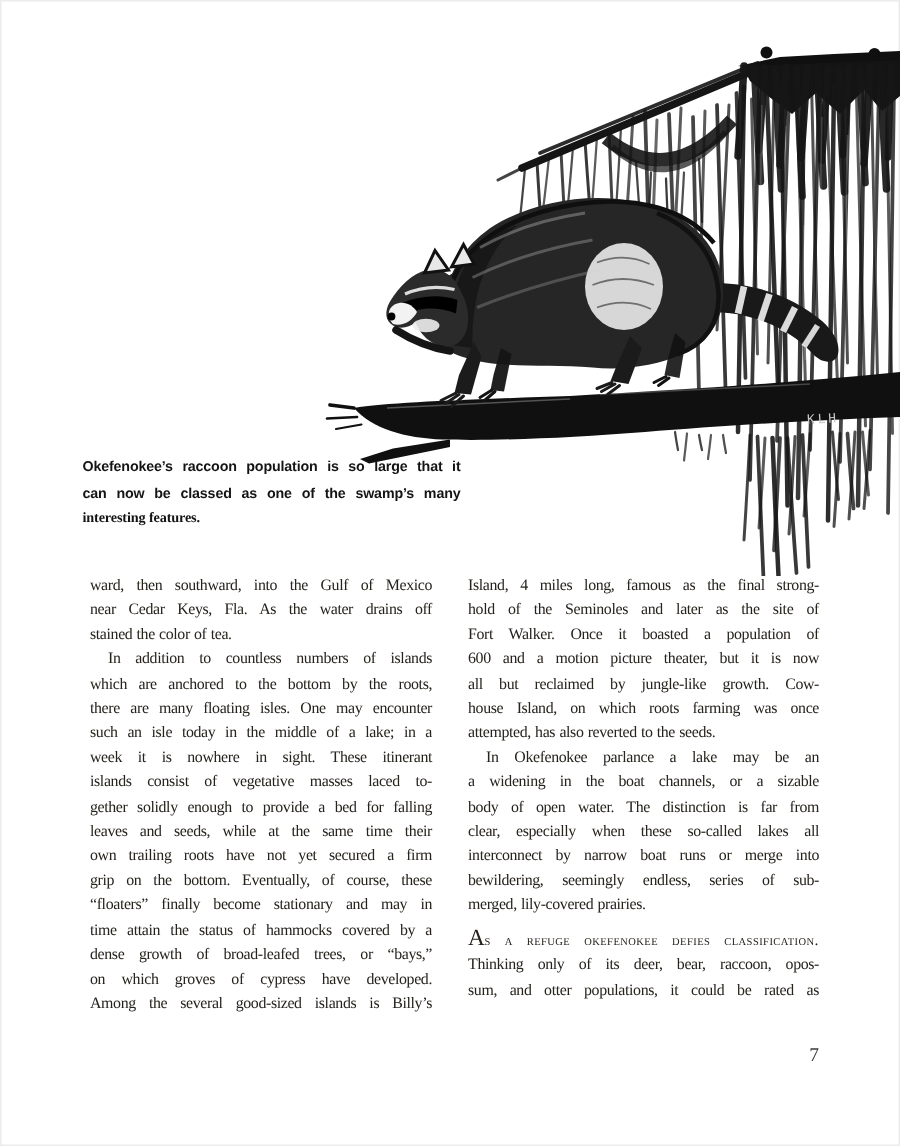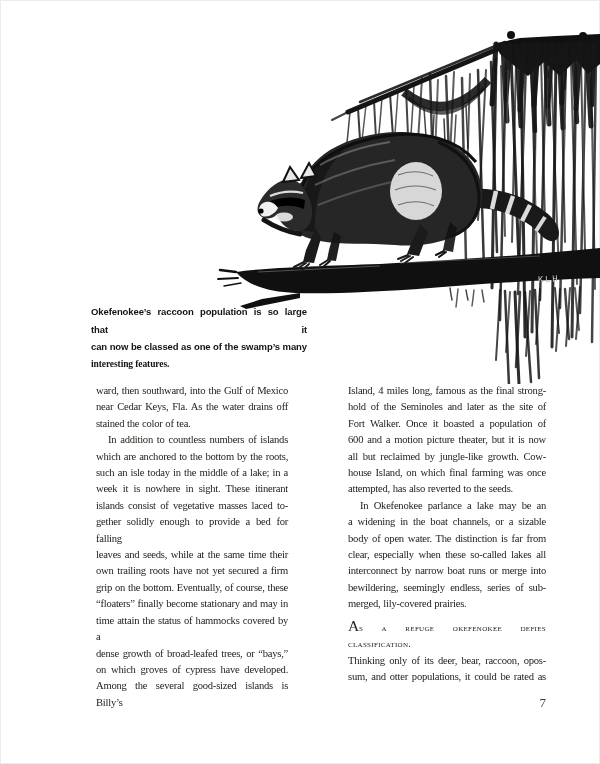--- a/index.html
+++ b/index.html
@@ -11,21 +11,21 @@
   .illustration{position:absolute;left:0;top:0;width:600px;height:384px;}
   .caption{
     position:absolute;left:55px;top:303px;width:252px;
     font-family:"Liberation Sans","DejaVu Sans",sans-serif;
     font-weight:bold;font-size:9.5px;line-height:17.5px;letter-spacing:-0.1px;color:#141414;
   }
   .columns{position:absolute;left:60px;top:383px;width:486px;display:flex;gap:24px;}
   .col{font-size:10.6px;line-height:16.4px;letter-spacing:-0.25px;word-spacing:0.4px;}
   .col-left{width:230px;}
   .col-right{width:236px;}
-  .line{text-align:justify;text-align-last:justify;text-justify:inter-word;margin-left:36px;}
+  .line{text-align:justify;text-align-last:justify;text-justify:inter-word;}
   .line.last{text-align-last:left;font-family:Liberation Serif, serif;}
   .line.indent{text-indent:12px;}
   .para.section{margin-top:7px;}
   .initial{font-size:15.5px;line-height:0;}
   .sc{font-variant:small-caps;letter-spacing:0.3px;}
   .page-number{
     position:absolute;left:60px;top:695px;width:486px;text-align:right;
     font-size:13px;color:#3a3a3a;
   }
 </style>
@@ -213,20 +213,21 @@
   <div class="columns">
     <div class="col col-left" id="col-left">
         <div class="para">
           <div class="line">ward, then southward, into the Gulf of Mexico</div>
           <div class="line">near Cedar Keys, Fla. As the water drains off</div>
           <div class="line last">stained the color of tea.</div>
         </div>
         <div class="para">
           <div class="line indent">In addition to countless numbers of islands</div>
           <div class="line">which are anchored to the bottom by the roots,</div>
+          <div class="line">there are many floating isles. One may encounter</div>
           <div class="line">such an isle today in the middle of a lake; in a</div>
           <div class="line">week it is nowhere in sight. These itinerant</div>
           <div class="line">islands consist of vegetative masses laced to-</div>
           <div class="line">gether solidly enough to provide a bed for falling</div>
           <div class="line">leaves and seeds, while at the same time their</div>
           <div class="line">own trailing roots have not yet secured a firm</div>
           <div class="line">grip on the bottom. Eventually, of course, these</div>
           <div class="line">“floaters” finally become stationary and may in</div>
           <div class="line">time attain the status of hammocks covered by a</div>
           <div class="line">dense growth of broad-leafed trees, or “bays,”</div>
@@ -234,21 +235,21 @@
           <div class="line">Among the several good-sized islands is Billy’s</div>
         </div>
       </div>
     <div class="col col-right" id="col-right">
         <div class="para">
           <div class="line">Island, 4 miles long, famous as the final strong-</div>
           <div class="line">hold of the Seminoles and later as the site of</div>
           <div class="line">Fort Walker. Once it boasted a population of</div>
           <div class="line">600 and a motion picture theater, but it is now</div>
           <div class="line">all but reclaimed by jungle-like growth. Cow-</div>
-          <div class="line">house Island, on which final farming was once</div>
+          <div class="line">house Island, on which roots farming was once</div>
           <div class="line last">attempted, has also reverted to the seeds.</div>
         </div>
         <div class="para">
           <div class="line indent">In Okefenokee parlance a lake may be an</div>
           <div class="line">a widening in the boat channels, or a sizable</div>
           <div class="line">body of open water. The distinction is far from</div>
           <div class="line">clear, especially when these so-called lakes all</div>
           <div class="line">interconnect by narrow boat runs or merge into</div>
           <div class="line">bewildering, seemingly endless, series of sub-</div>
           <div class="line last">merged, lily-covered prairies.</div>

